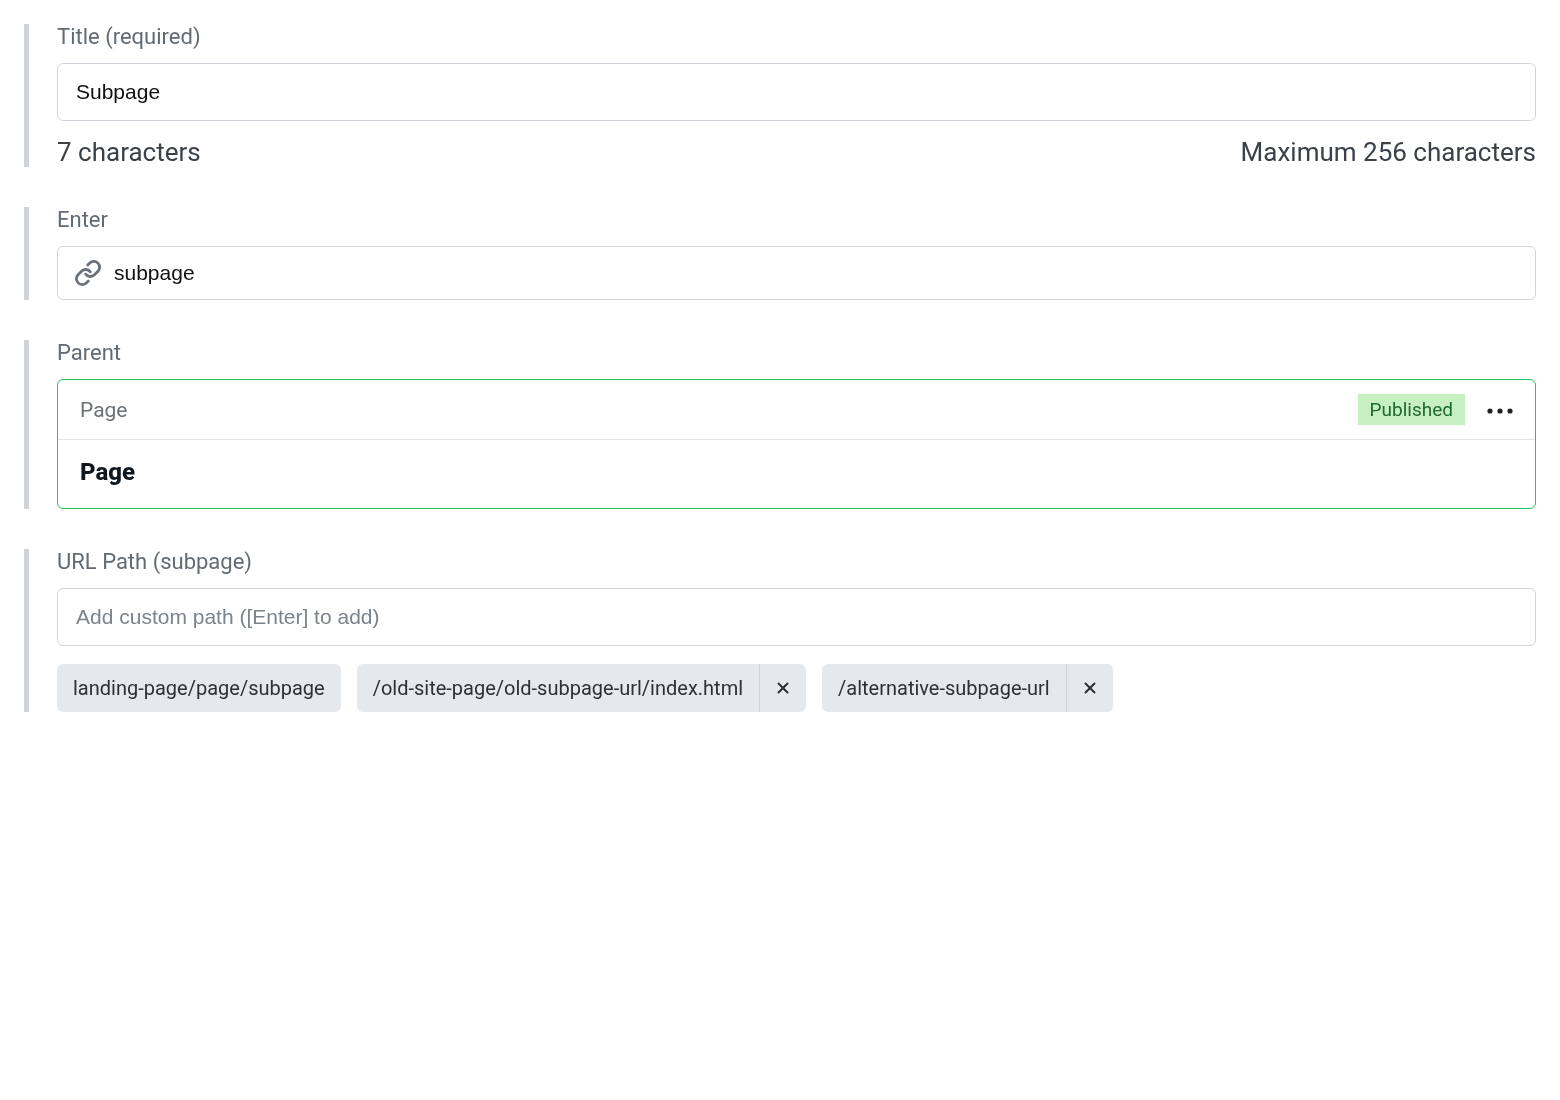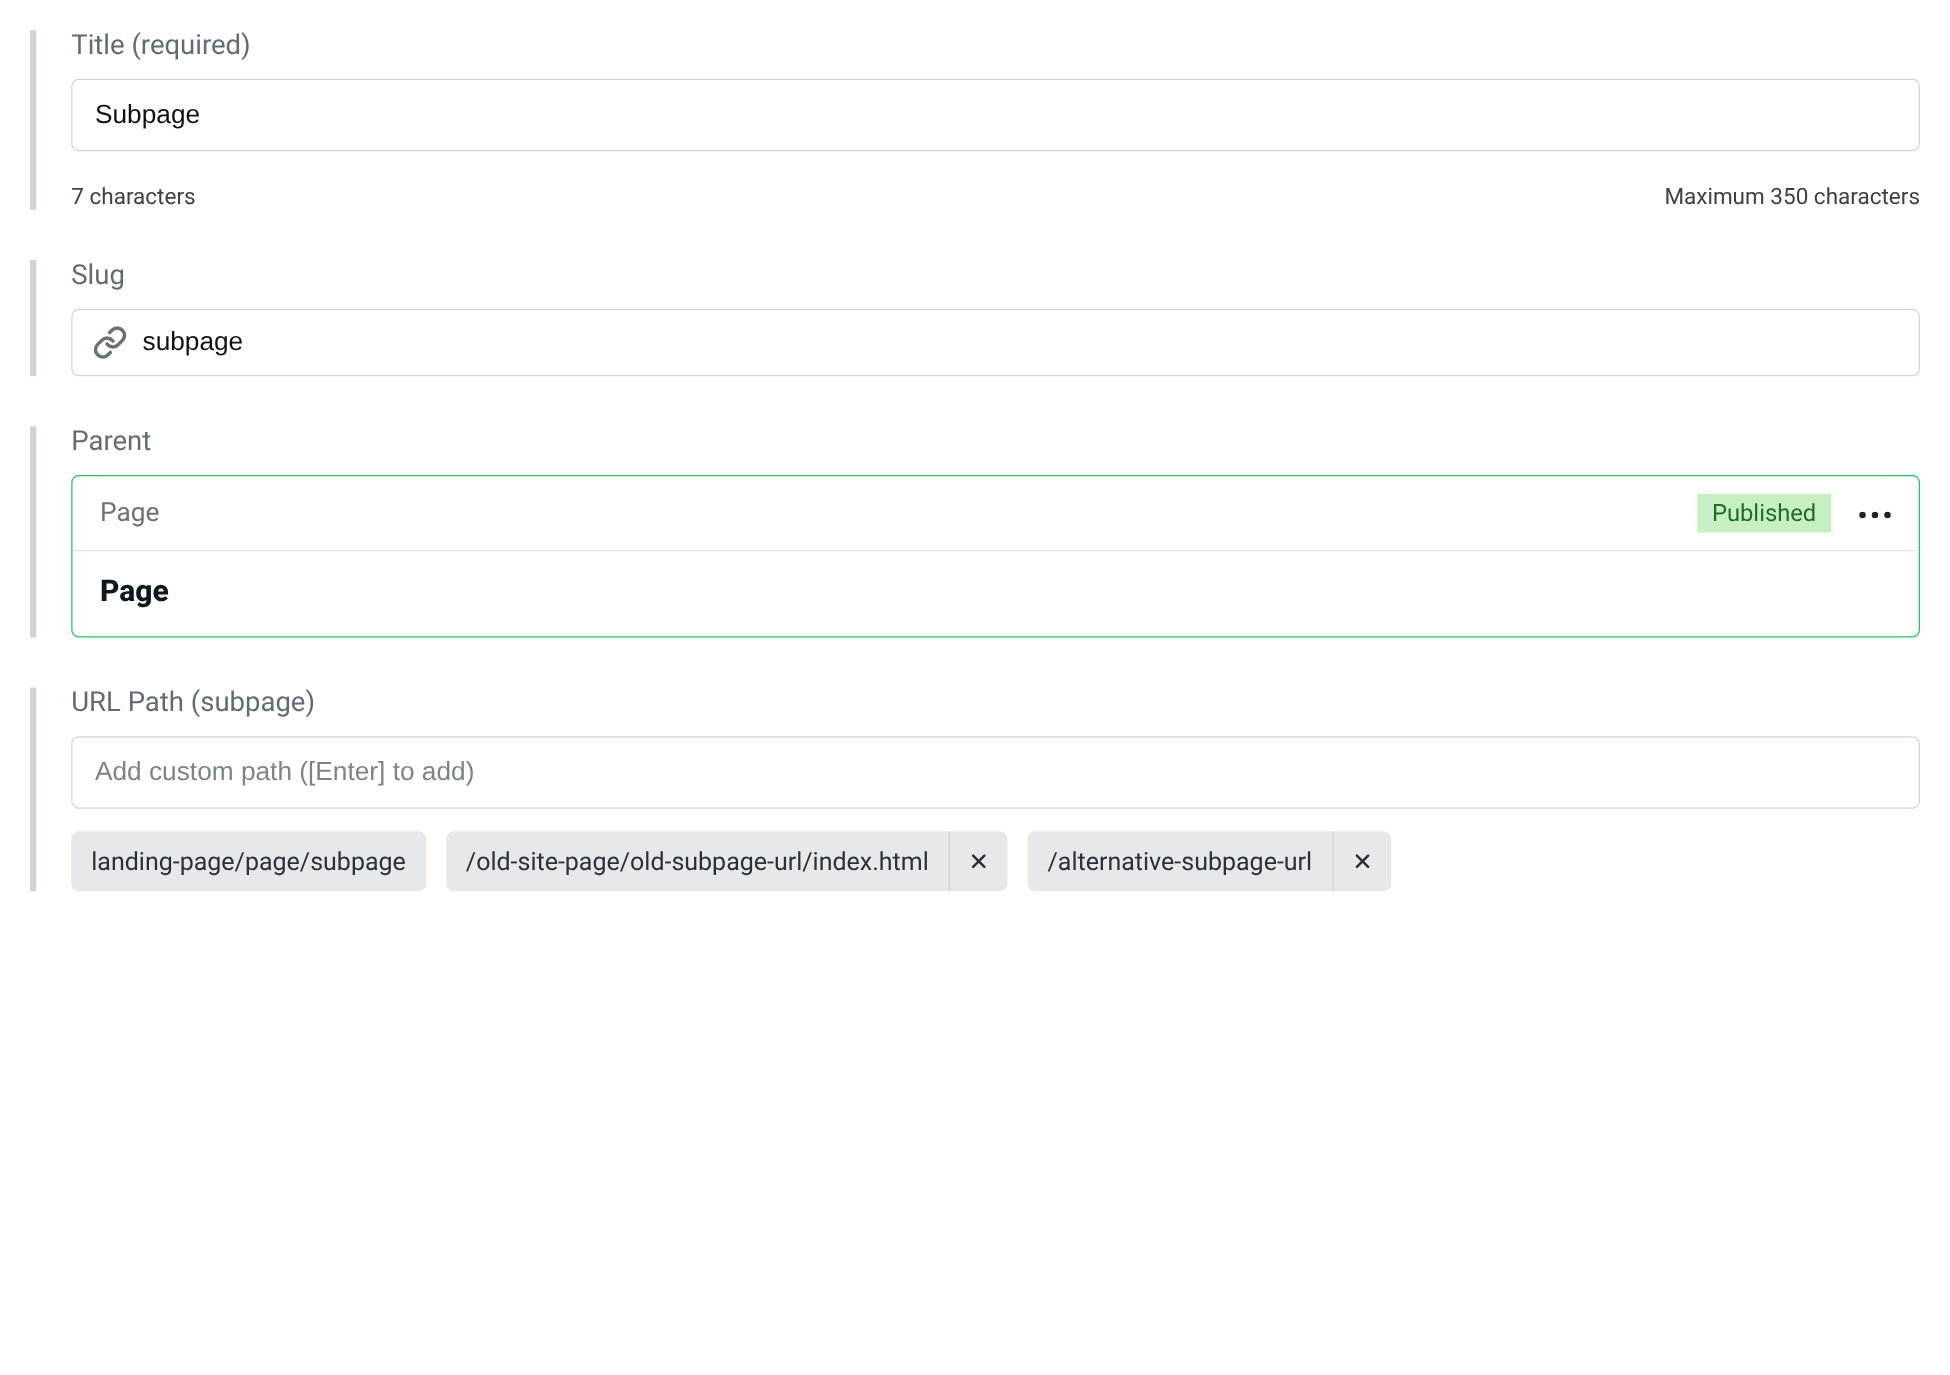--- a/index.html
+++ b/index.html
@@ -28,22 +28,22 @@
       font-size: 21px;
       color: #101112;
       background: #fff;
       outline: none;
     }
     .text-input::placeholder { color: #7b838b; }
     .hints {
       display: flex;
       justify-content: space-between;
       color: #3a4148;
-      font-size: 18px;
-      margin-top: 26px;
+      font-size: 26px;
+      margin-top: 16px;
     }
     .slug-inner {
       display: flex;
       align-items: center;
       gap: 12px;
       border: 1px solid #cfd6db;
       border-radius: 6px;
       padding: 12px 16px;
       background: #fff;
     }
@@ -133,26 +133,26 @@
     .chip-close svg { display: block; }
   </style>
 </head>
 <body>
 
 <div class="field">
   <div class="field-label">Title (required)</div>
   <input class="text-input" type="text" value="Subpage" style="">
   <div class="hints">
     <span>7 characters</span>
-    <span>Maximum 350 characters</span>
+    <span>Maximum 256 characters</span>
   </div>
 </div>
 
 <div class="field">
-  <div class="field-label">Slug</div>
+  <div class="field-label">Enter</div>
   <div class="slug-inner">
     <span class="link-icon">
       <svg width="28" height="28" viewBox="0 0 24 24" fill="none" stroke="currentColor" stroke-width="2.4" stroke-linecap="round" stroke-linejoin="round">
         <path d="M10 13a5 5 0 0 0 7.54.54l3-3a5 5 0 0 0-7.07-7.07l-1.72 1.71"></path>
         <path d="M14 11a5 5 0 0 0-7.54-.54l-3 3a5 5 0 0 0 7.07 7.07l1.71-1.71"></path>
       </svg>
     </span>
     <input type="text" value="subpage" style="">
   </div>
 </div>

